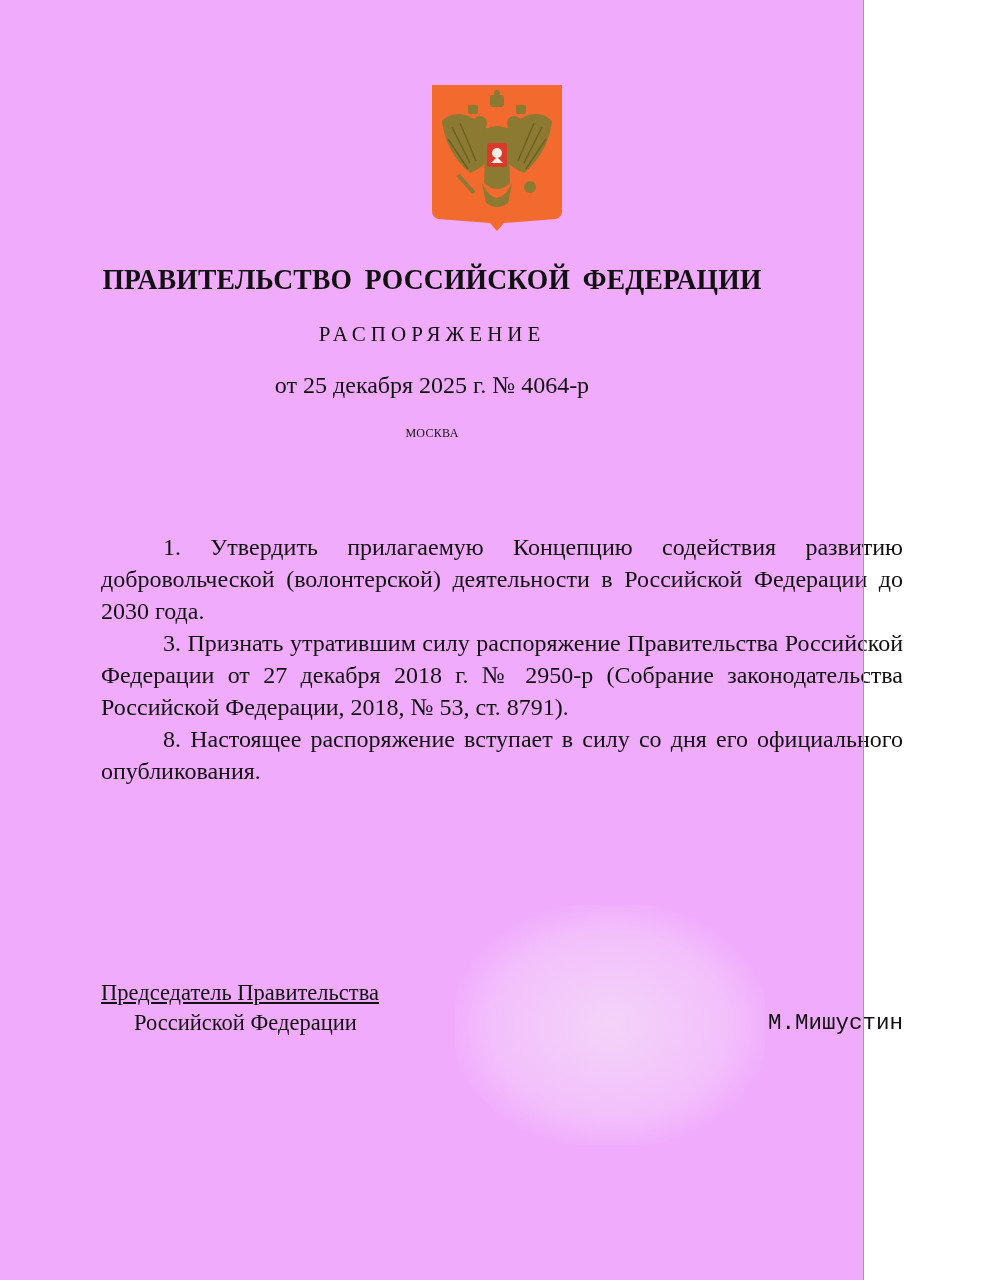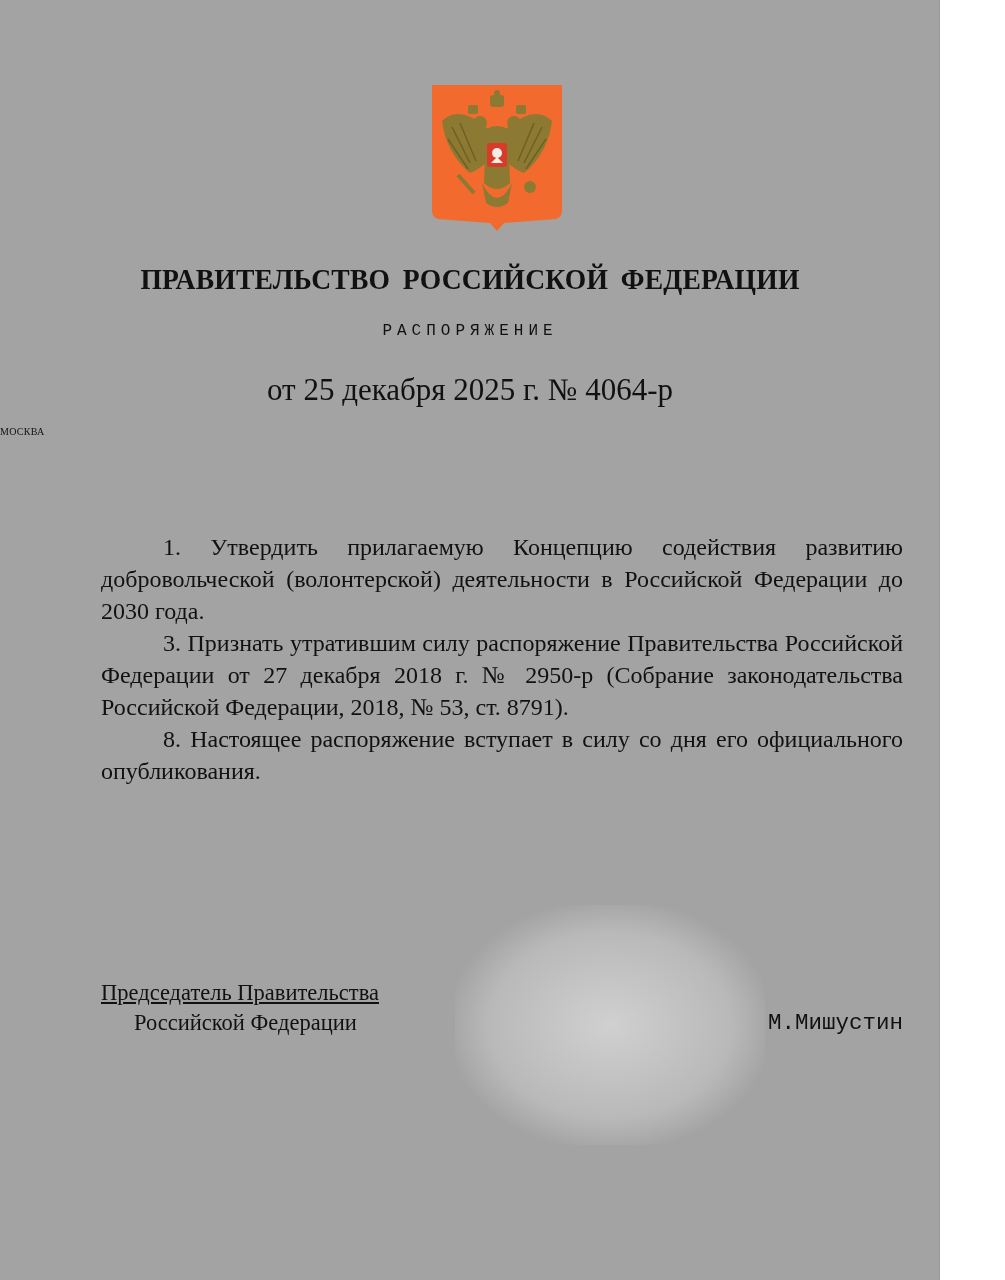--- a/index.html
+++ b/index.html
@@ -11,23 +11,23 @@
     width: 1005px;
     height: 1280px;
     position: relative;
     overflow: hidden;
     font-family: "Liberation Serif", "DejaVu Serif", serif;
     color: #111111;
   }
   .page {
     position: absolute;
     left: 0; top: 0;
-    width: 940px;
+    width: 864px;
     height: 1280px;
-    background: #a3a3a3;
+    background: #f0abfc;
   }
   .right-edge {
     position: absolute;
     right: 0; top: 0;
     width: 1px;
     height: 1280px;
     background: #9a9a9a;
   }
   .emblem {
     position: absolute;
@@ -46,36 +46,36 @@
     font-weight: bold;
     letter-spacing: 0.2px;
     transform: scaleX(0.92);
     word-spacing: 6px;
   }
   .doc-type {
     position: absolute;
     left: 0; right: 0;
     top: 322px;
     text-align: center;
-    font-size: 16px;
+    font-size: 21px;
     letter-spacing: 5px;
-    font-family: Liberation Mono, monospace;
   }
   .doc-date {
     position: absolute;
     left: 0; right: 0;
     top: 372px;
     text-align: center;
-    font-size: 31px;
+    font-size: 24px;
   }
   .doc-city {
     position: absolute;
     left: 0; right: 0;
     top: 426px;
-    font-size: 10px;
+    text-align: center;
+    font-size: 12px;
     letter-spacing: 0.3px;
   }
   .body-text {
     position: absolute;
     left: 101px;
     top: 531px;
     width: 802px;
     font-size: 24px;
     line-height: 32px;
   }

